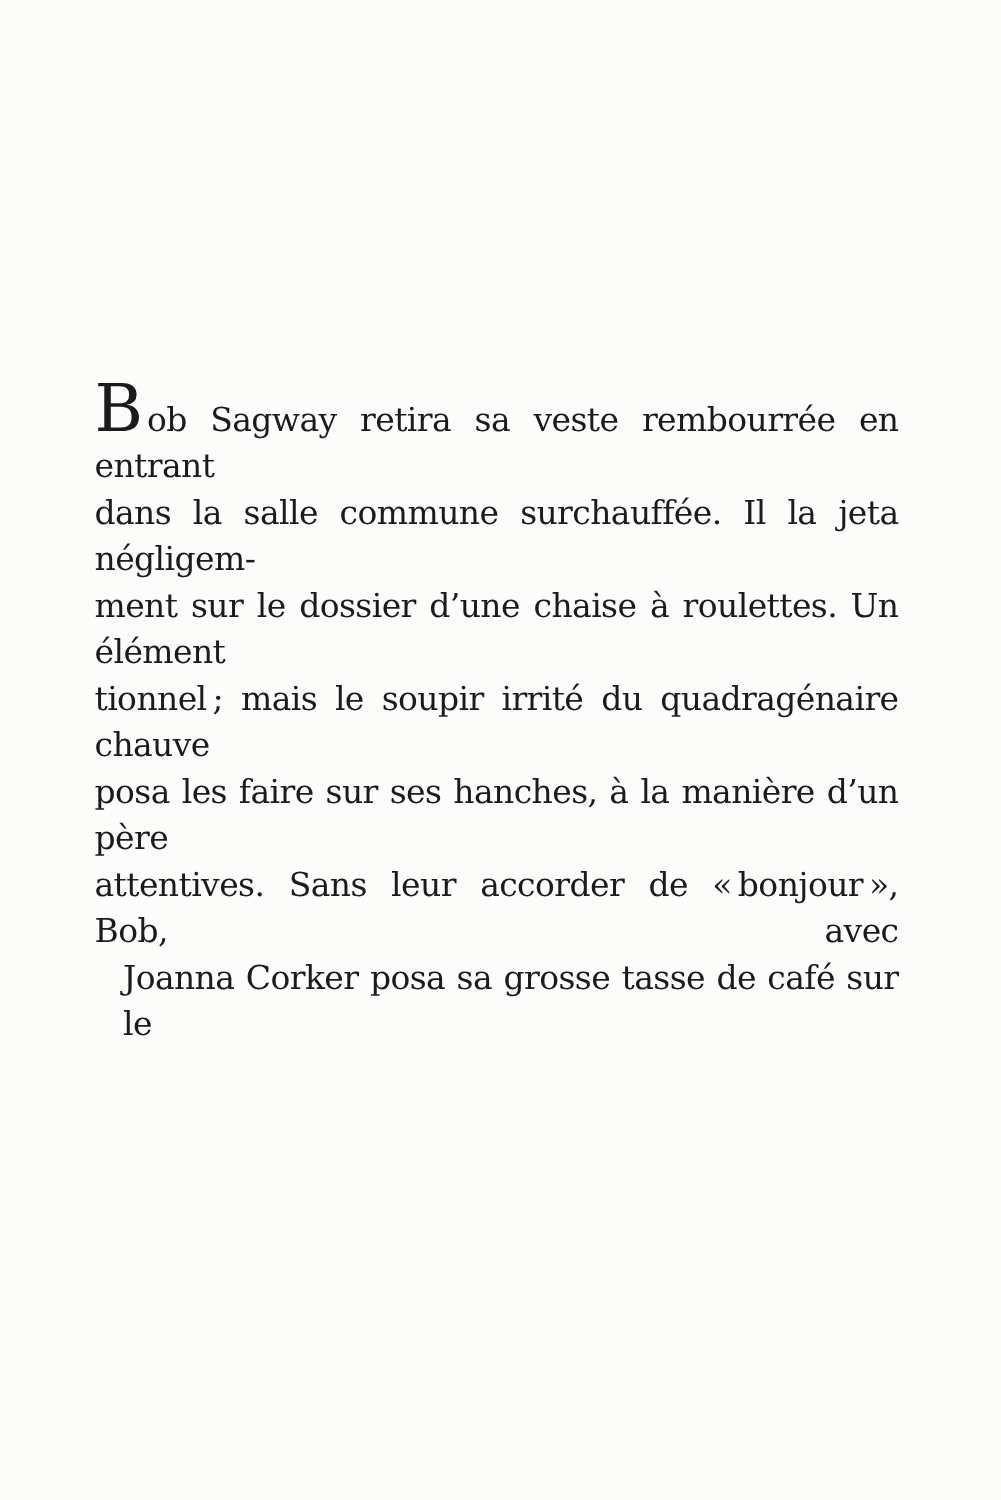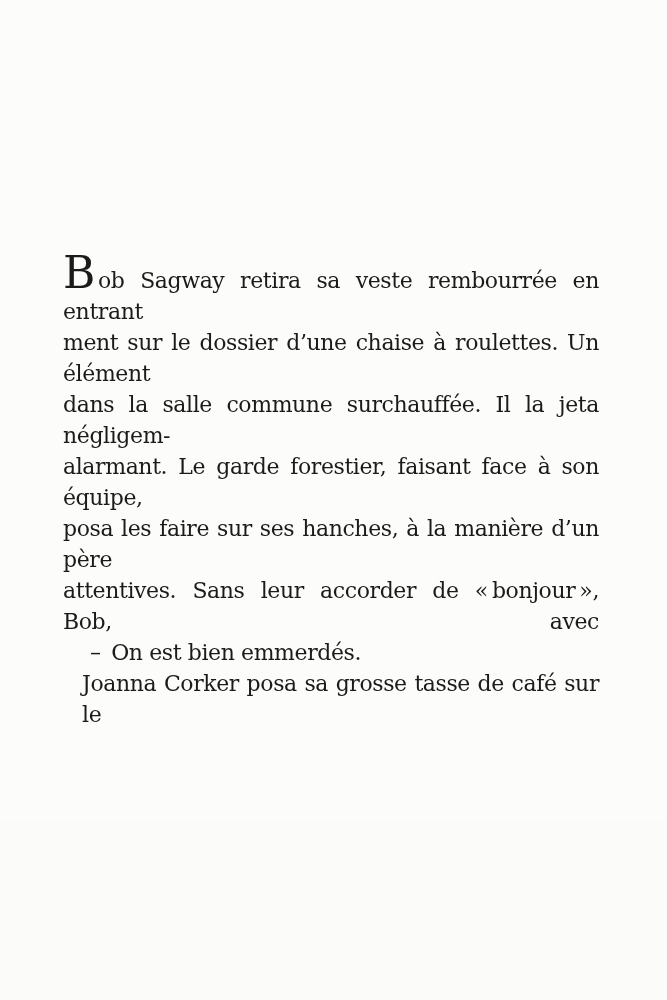--- a/index.html
+++ b/index.html
@@ -50,23 +50,22 @@
     letter-spacing: 0;
     color: #8f8f8f;
   }
 </style>
 </head>
 <body>
 
 <div class="page">
   <div class="textblock">
     <div class="line j"><span class="initial">B</span><span>ob Sagway retira sa veste rembourrée en entrant</span></div>
+    <div class="line j">dans la salle commune surchauffée. Il la jeta négligem-</div>
     <div class="line j">ment sur le dossier d’une chaise à roulettes. Un élément</div>
-    <div class="line j">dans la salle commune surchauffée. Il la jeta négligem-</div>
-    <div class="line j">alarmant. Le garde forestier, faisant face à son équipe,</div>
+    <div class="line j">tionnel ; mais le soupir irrité du quadragénaire chauve</div>
     <div class="line j">posa les faire sur ses hanches, à la manière d’un père</div>
     <div class="line j">attentives. Sans leur accorder de « bonjour », Bob, avec</div>
-    <div class="line indent-d">– On est bien emmerdés.</div>
     <div class="line j indent-p">Joanna Corker posa sa grosse tasse de café sur le</div>
 
   </div>
   <div class="pagenum">11</div>
 </div>
 
 </body></html>

